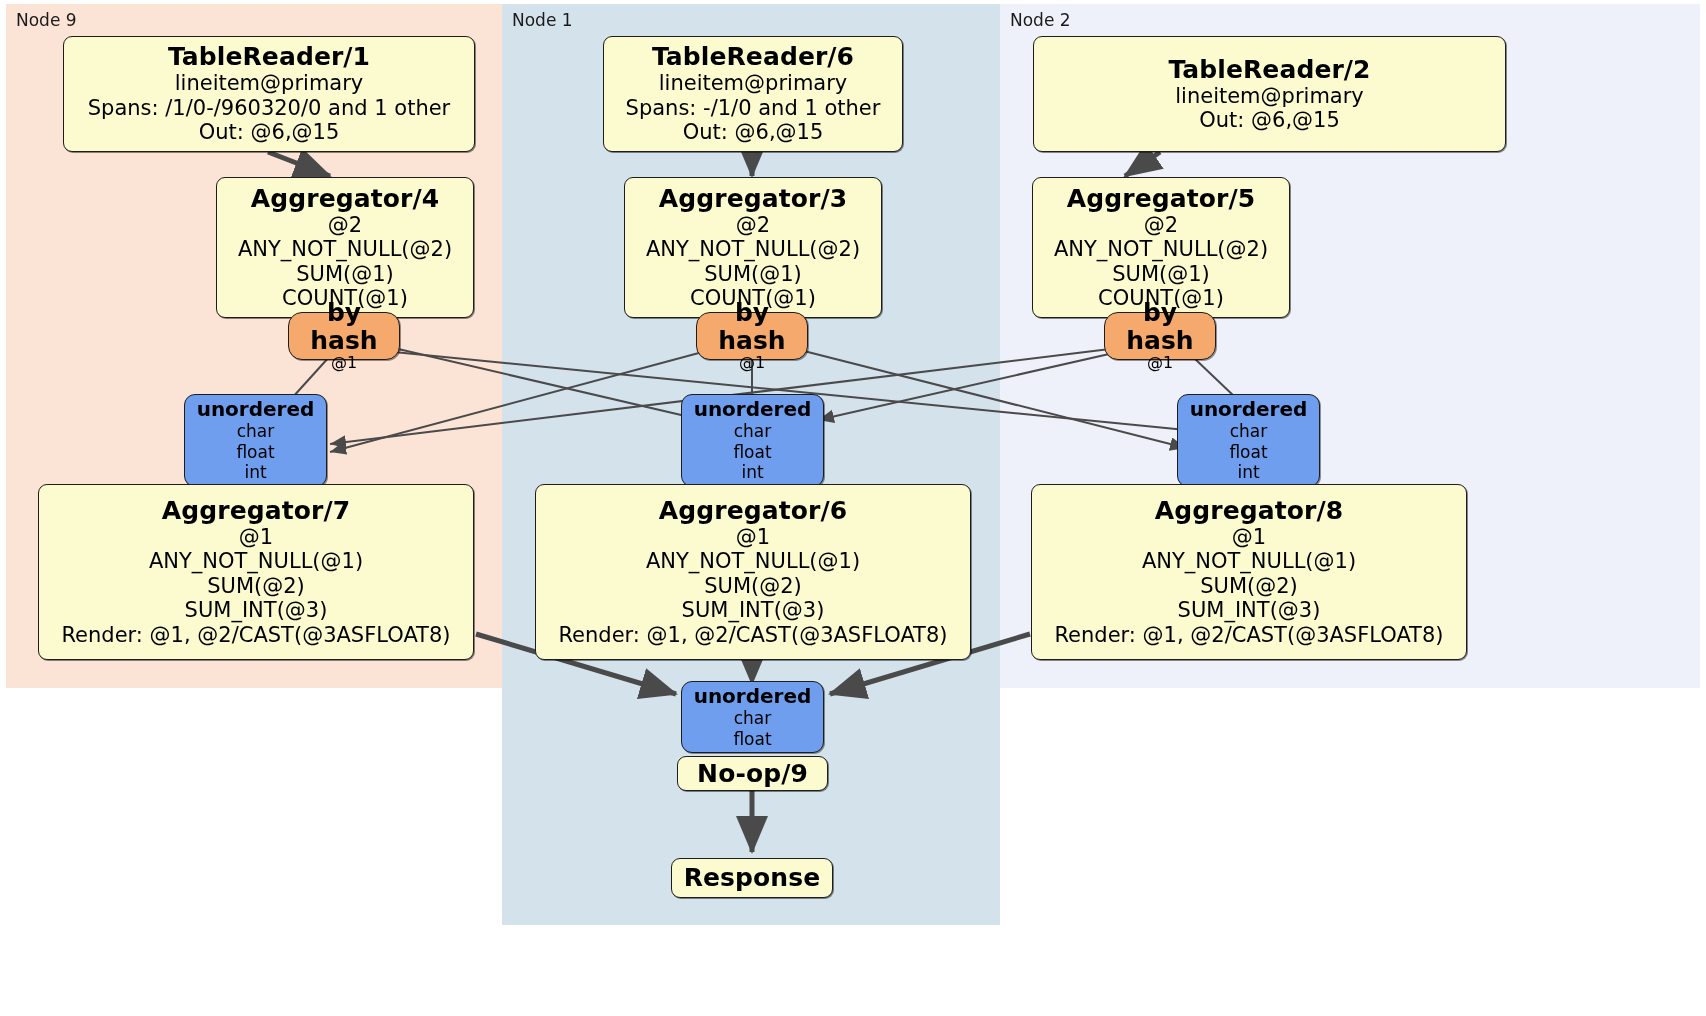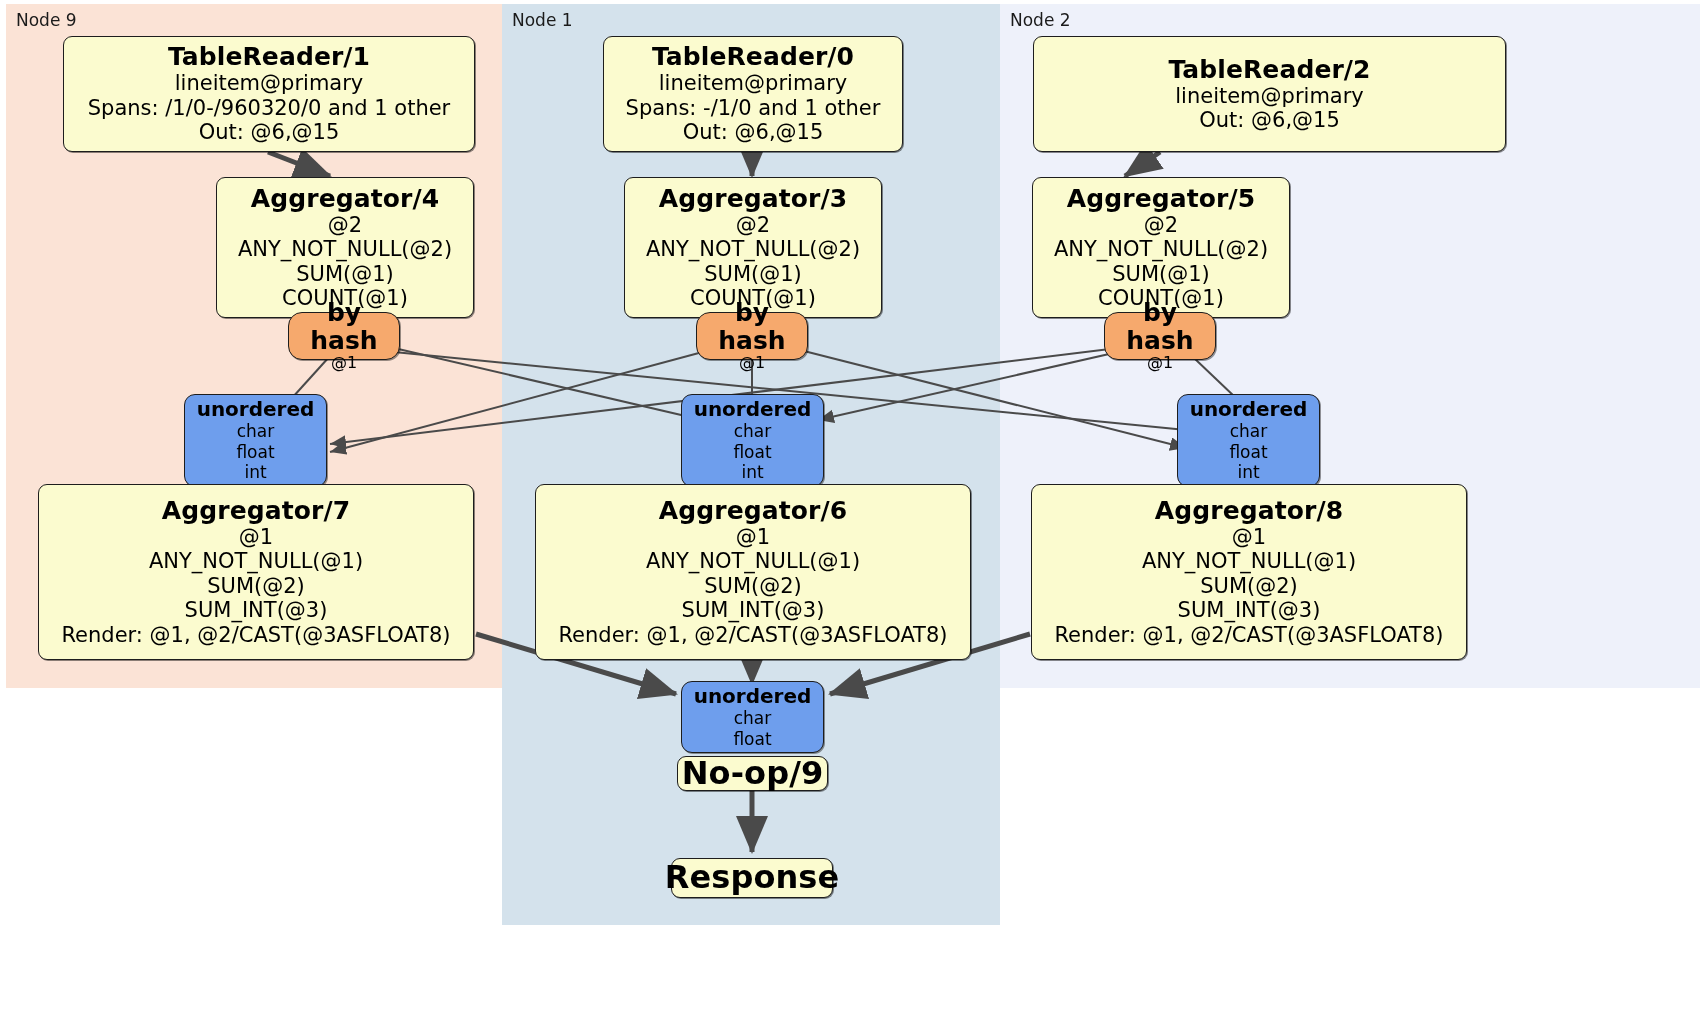--- a/index.html
+++ b/index.html
@@ -40,21 +40,21 @@
   .hash .title{font-size:25px;font-weight:bold;line-height:1.1;}
   .hash .line{font-size:16px;line-height:1.15;}
 
   .router{
     background:#6e9eed;border:1.6px solid #1d1d1d;border-radius:11px;
     box-shadow:1px 1px 0 rgba(0,0,0,.4);
   }
   .router .title{font-size:20px;font-weight:bold;line-height:1.15;}
   .router .line{font-size:17px;line-height:1.2;}
 
-  .small-proc .title{font-size:32px;font-weight:bold;}
+  .small-proc .title{font-size:25px;font-weight:bold;}
 </style>
 </head>
 <body>
 
 <div id="canvas">
 
   <div class="panel" style="left:6px;top:4px;width:496px;height:684px;background:#fbe3d6;">
     <span class="panel-label">Node 9</span>
   </div>
 
@@ -100,21 +100,21 @@
   </svg>
 
   <div class="node proc" style="left:63px;top:36px;width:412px;height:116px;">
     <div class="title">TableReader/1</div>
     <div class="line">lineitem@primary</div>
     <div class="line">Spans: /1/0-/960320/0 and 1 other</div>
     <div class="line">Out: @6,@15</div>
   </div>
 
   <div class="node proc" style="left:603px;top:36px;width:300px;height:116px;">
-    <div class="title">TableReader/0</div>
+    <div class="title">TableReader/6</div>
     <div class="line">lineitem@primary</div>
     <div class="line">Spans: -/1/0 and 1 other</div>
     <div class="line">Out: @6,@15</div>
   </div>
 
   <div class="node proc" style="left:1033px;top:36px;width:473px;height:116px;">
     <div class="title">TableReader/2</div>
     <div class="line">lineitem@primary</div>
     <div class="line">Out: @6,@15</div>
   </div>

